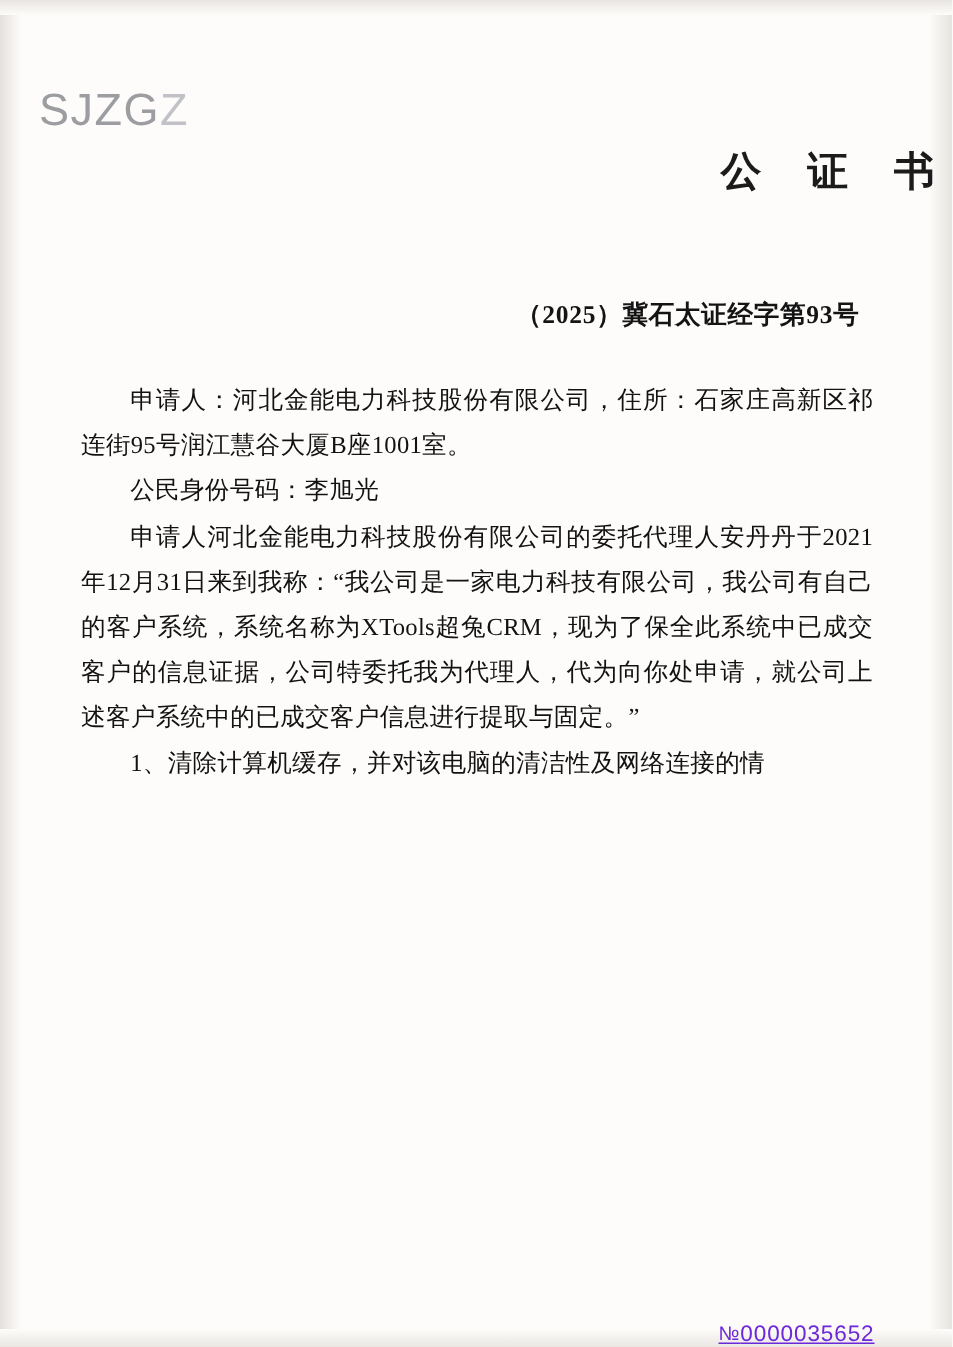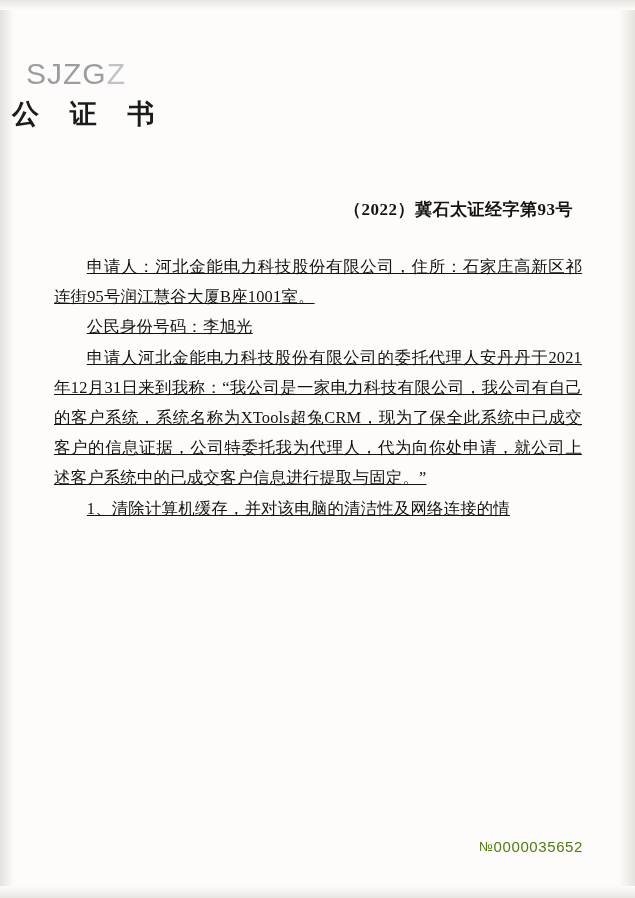--- a/index.html
+++ b/index.html
@@ -53,21 +53,21 @@
     font-weight: 400;
     opacity: 0.88;
   }
   .watermark .tail {
     color: #b9bbc0;
   }
   .doc-title {
     position: absolute;
     left: 0; right: 0;
     top: 96px;
-    text-align: left;
+    text-align: right;
     font-size: 27px;
     letter-spacing: 12px;
     font-weight: 700;
     color: #1b1b1b;
     text-indent: 12px;
   }
   .doc-number {
     position: absolute;
     right: 62px;
     top: 198px;
@@ -84,30 +84,30 @@
     font-size: 16.4px;
     line-height: 30.2px;
     color: #121212;
     text-align: justify;
     text-justify: inter-ideograph;
   }
   .para {
     margin: 0;
     text-indent: 2em;
     letter-spacing: 0.2px;
-    text-decoration: underline;
   }
   .stamp {
     position: absolute;
     right: 52px;
-    top: 838px;
+    top: 881px;
     font-family: "Liberation Sans", "DejaVu Sans", sans-serif;
     font-size: 15px;
-    color: #4d7c0f;
+    color: #6d28d9;
     letter-spacing: 0.6px;
+    text-decoration: underline;
   }
   .stamp .no {
     font-size: 13px;
     vertical-align: 1px;
   }
 </style>
 </head>
 <body>
 
 <div id="page">
@@ -116,21 +116,21 @@
   <div class="scan-shade-right"></div>
   <div class="scan-shade-top"></div>
   <div class="scan-shade-bottom"></div>
 
   <div class="watermark">
     <span>SJZG</span><span class="tail">Z</span>
   </div>
 
   <div class="doc-title">公 证 书</div>
 
-  <div class="doc-number">（2022）冀石太证经字第93号</div>
+  <div class="doc-number">（2025）冀石太证经字第93号</div>
 
   <div class="body-block">
     <p class="para">申请人：河北金能电力科技股份有限公司，住所：石家庄高新区祁连街95号润江慧谷大厦B座1001室。</p>
     <p class="para">公民身份号码：李旭光</p>
     <p class="para">申请人河北金能电力科技股份有限公司的委托代理人安丹丹于2021年12月31日来到我称：“我公司是一家电力科技有限公司，我公司有自己的客户系统，系统名称为XTools超兔CRM，现为了保全此系统中已成交客户的信息证据，公司特委托我为代理人，代为向你处申请，就公司上述客户系统中的已成交客户信息进行提取与固定。”</p>
     <p class="para">1、清除计算机缓存，并对该电脑的清洁性及网络连接的情</p>
   </div>
 
   <div class="stamp">
     <span class="no">№</span><span>0000035652</span>

